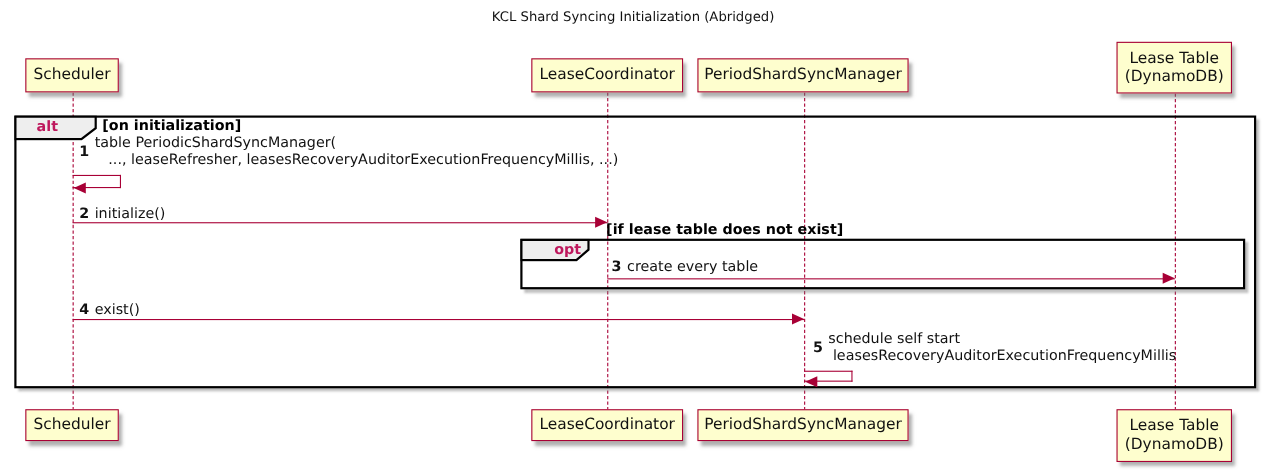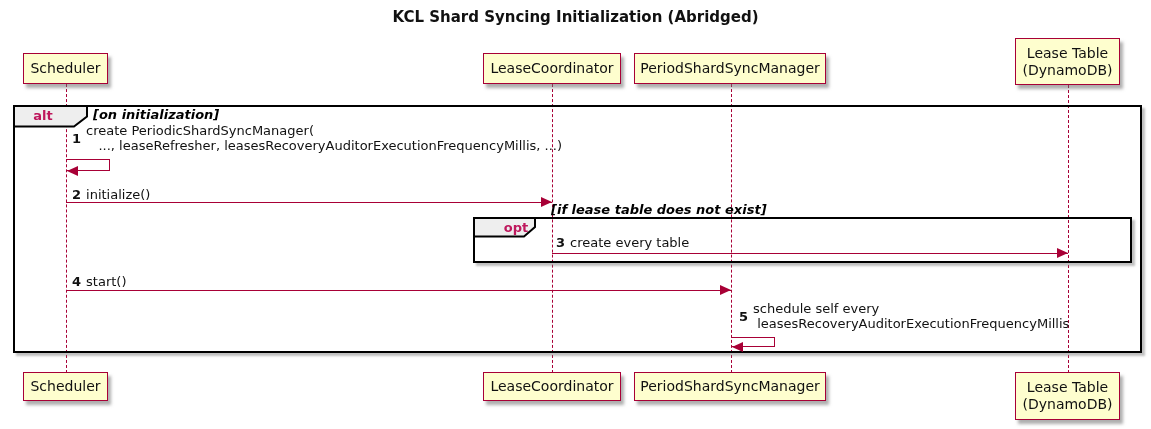--- a/index.html
+++ b/index.html
@@ -1,32 +1,32 @@
 <!DOCTYPE html>
 <html><head>
 <meta charset="utf-8">
 <style>
   * { margin:0; padding:0; box-sizing:border-box; }
   body { background:#ffffff; font-family:"DejaVu Sans","Liberation Sans",sans-serif; }
   .canvas { position:relative; width:1151px; height:429px; background:#fff; overflow:hidden; }
 
   .title { position:absolute; top:8px; left:0; width:100%; text-align:center;
-           font-size:15px; font-weight:bold; color:#111; }
+           font-size:12px; font-weight:normal; color:#111; }
 
   .participant { position:absolute; background:#FEFECE; border:1.5px solid #A80036;
                  display:flex; align-items:center; justify-content:center;
                  font-size:14px; color:#111; text-align:center; white-space:pre-line;
                  box-shadow:3px 4px 3px rgba(110,110,110,0.55); line-height:17px; }
 
   .lifeline { position:absolute; width:0; border-left:1px dashed #A80036; }
 
   .frame { position:absolute; border:2px solid #000; box-shadow:3px 3px 2px rgba(130,130,130,0.5); }
   .pentagon { position:absolute; }
   .op-label { position:absolute; font-size:13px; font-weight:bold; color:#be185d; text-align:center; }
-  .guard { position:absolute; font-size:13px; font-weight:bold; color:#000; white-space:pre;font-style:italic; }
+  .guard { position:absolute; font-size:13px; font-weight:bold; color:#000; white-space:pre; }
 
   .msg { position:absolute; display:flex; align-items:center; gap:5px;
          font-size:13px; color:#111; line-height:15px; }
   .msg .num { font-weight:bold; }
   .msg .txt { white-space:pre; }
 
   .arrow-line { position:absolute; height:0; border-top:1.2px solid #A80036; }
   .head-right { position:absolute; width:0; height:0;
                 border-left:11px solid #A80036; border-top:5px solid transparent; border-bottom:5px solid transparent; }
   .head-left  { position:absolute; width:0; height:0;
@@ -53,21 +53,21 @@
 
   <div class="frame" style="left:13px; top:105px; width:1129px; height:248px;"></div>
   <svg class="pentagon" style="left:13px; top:105px;" width="76" height="23">
     <path d="M1,1 H74 V11.5 L61,21.5 H1 Z" fill="#EEEEEE" stroke="#000000" stroke-width="2"></path>
   </svg>
   <div class="op-label" style="left:13px; top:108px; width:60px;">alt</div>
   <div class="guard" style="left:93px; top:107px;">[on initialization]</div>
 
   <div class="msg" style="left:72px; top:123px;">
     <span class="num">1</span>
-    <span class="txt">create PeriodicShardSyncManager(
+    <span class="txt">table PeriodicShardSyncManager(
    ..., leaseRefresher, leasesRecoveryAuditorExecutionFrequencyMillis, ...)</span>
   </div>
   <div class="self-loop" style="left:66px; top:159px; width:44px; height:12px;"></div>
   <div class="head-left" style="left:67px; top:166px;"></div>
 
   <div class="msg" style="left:72px; top:187px;">
     <span class="num">2</span>
     <span class="txt">initialize()</span>
   </div>
   <div class="arrow-line" style="left:66px; top:202px; width:486px;"></div>
@@ -82,28 +82,28 @@
 
   <div class="msg" style="left:556px; top:235px;">
     <span class="num">3</span>
     <span class="txt">create every table</span>
   </div>
   <div class="arrow-line" style="left:552px; top:253px; width:516px;"></div>
   <div class="head-right" style="left:1057px; top:248px;"></div>
 
   <div class="msg" style="left:72px; top:274px;">
     <span class="num">4</span>
-    <span class="txt">start()</span>
+    <span class="txt">exist()</span>
   </div>
   <div class="arrow-line" style="left:66px; top:290px; width:665px;"></div>
   <div class="head-right" style="left:720px; top:285px;"></div>
 
   <div class="msg" style="left:739px; top:301px;">
     <span class="num">5</span>
-    <span class="txt">schedule self every
+    <span class="txt">schedule self start
  leasesRecoveryAuditorExecutionFrequencyMillis</span>
   </div>
   <div class="self-loop" style="left:731px; top:337px; width:44px; height:10px;"></div>
   <div class="head-left" style="left:732px; top:342px;"></div>
 
   <div class="participant" style="left:23px;  top:372px; width:85px;  height:29px;">Scheduler</div>
   <div class="participant" style="left:483px; top:372px; width:138px; height:29px;">LeaseCoordinator</div>
   <div class="participant" style="left:634px; top:372px; width:192px; height:29px;">PeriodShardSyncManager</div>
   <div class="participant" style="left:1015px;top:372px; width:105px; height:48px;">Lease Table
 (DynamoDB)</div>

